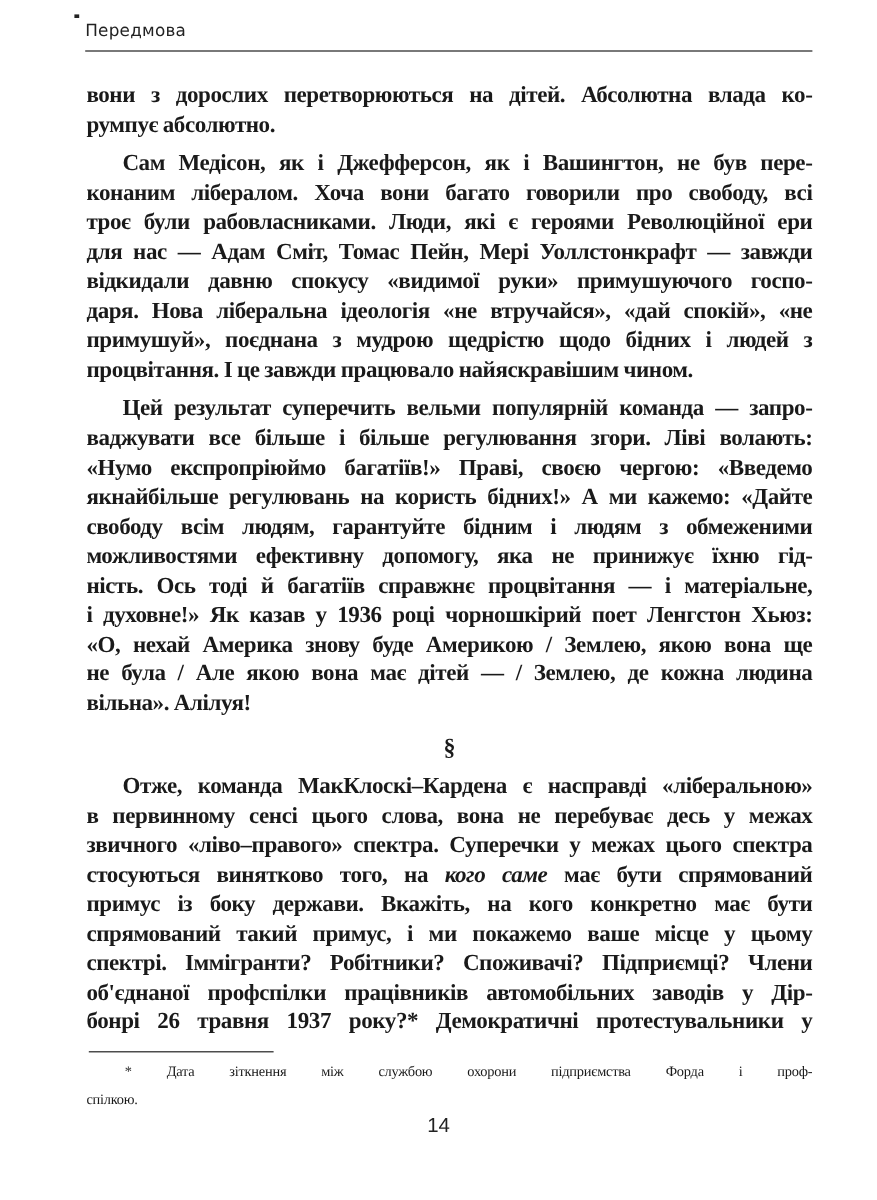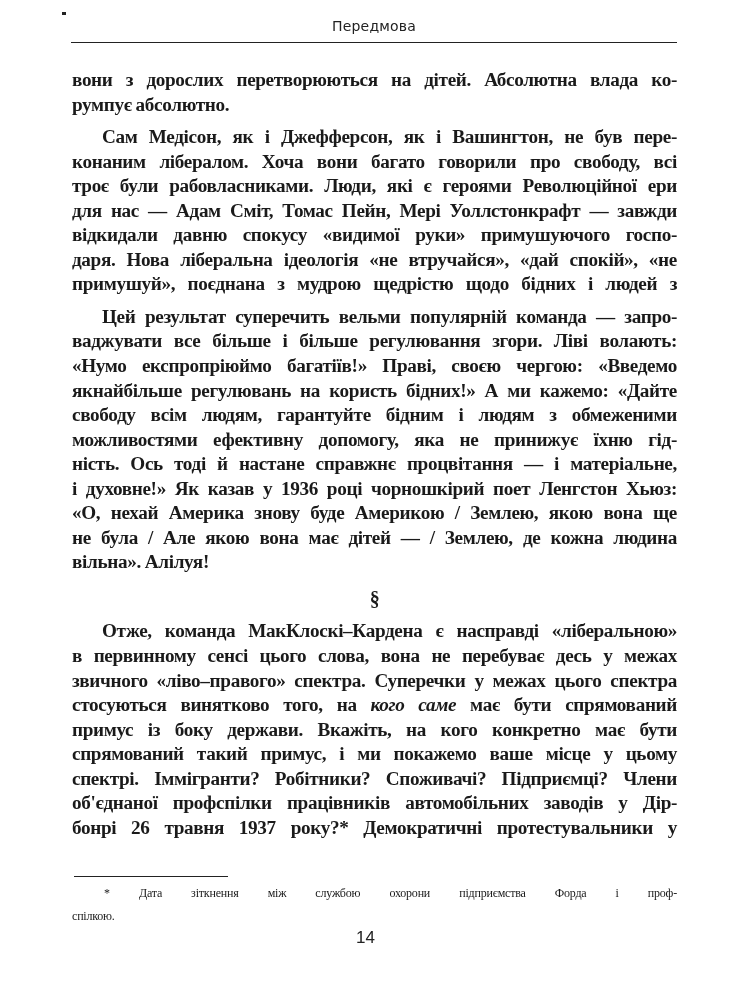--- a/index.html
+++ b/index.html
@@ -10,21 +10,21 @@
     overflow: hidden;
     font-family: "Liberation Serif", "DejaVu Serif", serif;
     color: #1a1a1a;
   }
   .corner-mark {
     position: absolute; left: 62px; top: 12px;
     width: 4px; height: 3px; background: #222;
   }
   .running-head {
     position: absolute; left: 71px; top: 18px; width: 606px;
-    text-align: center;
+    text-align: left;
     font-family: "DejaVu Sans", "Liberation Sans", sans-serif;
     font-size: 14px; color: #222;
     letter-spacing: 0.2px;
   }
   .head-rule {
     position: absolute; left: 71px; top: 42px; width: 606px;
     height: 0; border-top: 1.6px solid #222;
   }
   .body-text {
     position: absolute; left: 72px; top: 68px; width: 605px;
@@ -78,29 +78,30 @@
     <span class="line last">румпує абсолютно.</span>
   </p>
   <p>
     <span class="line" style="padding-left:30px">Сам Медісон, як і Джефферсон, як і Вашингтон, не був пере-</span>
     <span class="line">конаним лібералом. Хоча вони багато говорили про свободу, всі</span>
     <span class="line">троє були рабовласниками. Люди, які є героями Революційної ери</span>
     <span class="line">для нас — Адам Сміт, Томас Пейн, Мері Уоллстонкрафт — завжди</span>
     <span class="line">відкидали давню спокусу «видимої руки» примушуючого госпо-</span>
     <span class="line">даря. Нова ліберальна ідеологія «не втручайся», «дай спокій», «не</span>
     <span class="line">примушуй», поєднана з мудрою щедрістю щодо бідних і людей з</span>
+    <span class="line last">процвітання. І це завжди працювало найяскравішим чином.</span>
   </p>
   <p>
     <span class="line" style="padding-left:30px">Цей результат суперечить вельми популярній команда — запро-</span>
     <span class="line">ваджувати все більше і більше регулювання згори. Ліві волають:</span>
     <span class="line">«Нумо експропріюймо багатіїв!» Праві, своєю чергою: «Введемо</span>
     <span class="line">якнайбільше регулювань на користь бідних!» А ми кажемо: «Дайте</span>
     <span class="line">свободу всім людям, гарантуйте бідним і людям з обмеженими</span>
     <span class="line">можливостями ефективну допомогу, яка не принижує їхню гід-</span>
-    <span class="line">ність. Ось тоді й настане справжнє процвітання — і матеріальне,</span>
+    <span class="line">ність. Ось тоді й багатіїв справжнє процвітання — і матеріальне,</span>
     <span class="line">і духовне!» Як казав у 1936 році чорношкірий поет Ленгстон Хьюз:</span>
     <span class="line">«О, нехай Америка знову буде Америкою / Землею, якою вона ще</span>
     <span class="line">не була / Але якою вона має дітей — / Землею, де кожна людина</span>
     <span class="line last">вільна». Алілуя!</span>
   </p>
   <p class="section-sign">§</p>
   <p>
     <span class="line" style="padding-left:30px">Отже, команда МакКлоскі–Кардена є насправді «ліберальною»</span>
     <span class="line">в первинному сенсі цього слова, вона не перебуває десь у межах</span>
     <span class="line">звичного «ліво–правого» спектра. Суперечки у межах цього спектра</span>

